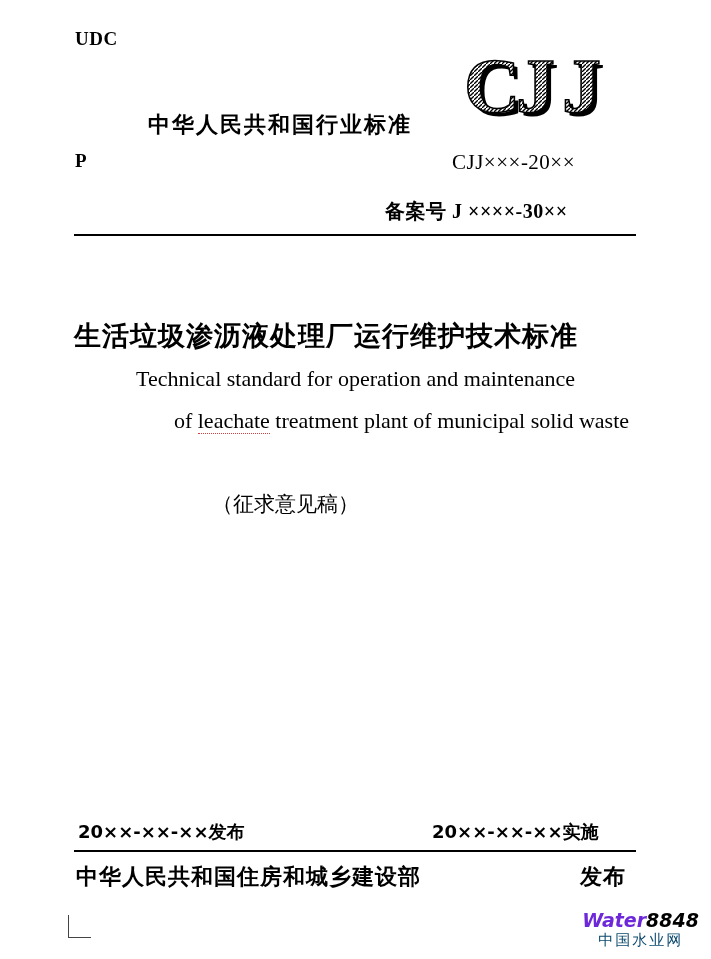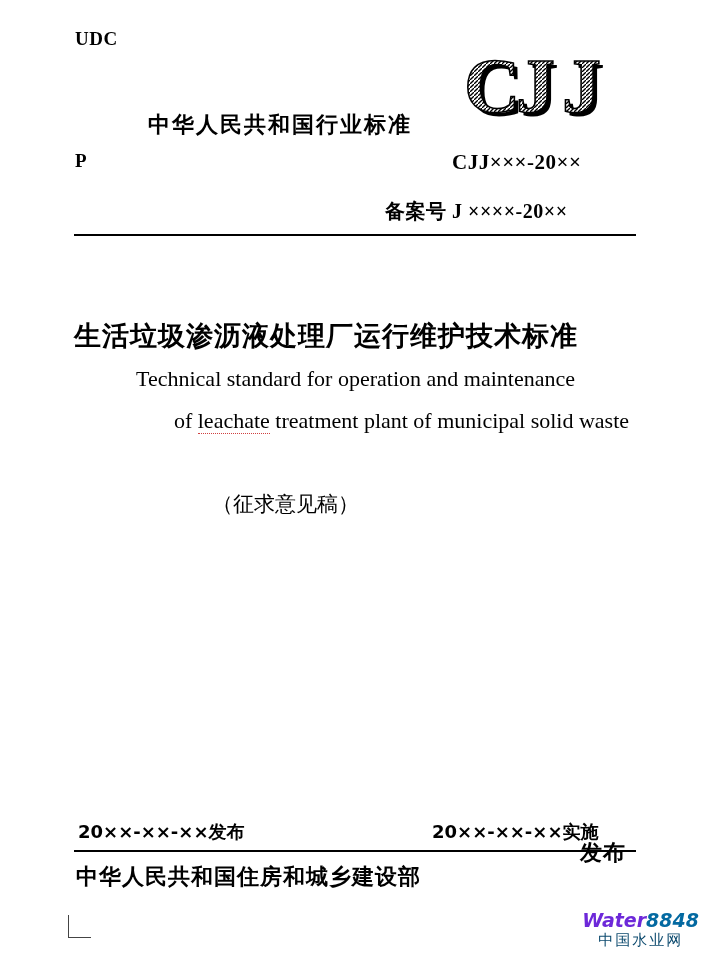--- a/index.html
+++ b/index.html
@@ -61,21 +61,21 @@
     width: 166px;
     height: 70px;
   }
   .cjj-logo svg { display: block; }
 
   .cjj-code {
     position: absolute;
     left: 452px;
     top: 150px;
     font-size: 21px;
-    font-weight: bold;
+    font-weight: normal;
     letter-spacing: 0.5px;
     white-space: nowrap;
   }
   .filing-no {
     position: absolute;
     left: 385px;
     top: 198px;
     font-size: 20px;
     font-weight: bold;
     letter-spacing: 0.5px;
@@ -158,21 +158,21 @@
     top: 862px;
     font-size: 22px;
     font-weight: bold;
     font-family: "DejaVu Sans", "Liberation Sans", sans-serif;
     letter-spacing: 1px;
     white-space: nowrap;
   }
   .publish-verb {
     position: absolute;
     left: 580px;
-    top: 838px;
+    top: 862px;
     font-size: 22px;
     font-weight: bold;
     font-family: "DejaVu Sans", "Liberation Sans", sans-serif;
     letter-spacing: 1px;
   }
 
   
   .crop-mark {
     position: absolute;
     left: 68px;
@@ -193,21 +193,21 @@
   }
   .wm-line1 {
     font-family: "DejaVu Sans", "Liberation Sans", sans-serif;
     font-size: 19px;
     font-weight: bold;
     font-style: italic;
     color: #1f4fa8;
     white-space: nowrap;
   }
   .wm-line1 .wm-a { color: #6d28d9; }
-  .wm-line1 .wm-b { color: #0369a1; }
+  .wm-line1 .wm-b { color: #000000; }
   .wm-line2 {
     font-family: "DejaVu Sans", "Liberation Sans", sans-serif;
     font-size: 15px;
     color: #0c4a6e;
     letter-spacing: 2px;
     white-space: nowrap;
   }
 </style>
 </head>
 <body>
@@ -233,21 +233,21 @@
         <text x="58" y="64" fill="#000000">J</text>
         <text x="104" y="64" fill="#000000">J</text>
         <text x="2" y="60" fill="url(#hatch)" stroke="#000000" stroke-width="1.6">C</text>
         <text x="54" y="60" fill="url(#hatch)" stroke="#000000" stroke-width="1.6">J</text>
         <text x="100" y="60" fill="url(#hatch)" stroke="#000000" stroke-width="1.6">J</text>
       </g>
     </svg>
   </div>
 
   <div class="cjj-code">CJJ×××-20××</div>
-  <div class="filing-no">备案号 J ××××-20××</div>
+  <div class="filing-no">备案号 J ××××-30××</div>
 
   <div class="rule-top"></div>
 
   <div class="title-cn">生活垃圾渗沥液处理厂运行维护技术标准</div>
   <div class="title-en1">Technical standard for operation and maintenance</div>
   <div class="title-en2"><span>of </span><span class="uw">leachate</span><span> treatment plant of municipal solid waste</span></div>
 
   <div class="draft-note">（征求意见稿）</div>
 
   <div class="date-left">20××-××-××发布</div>

